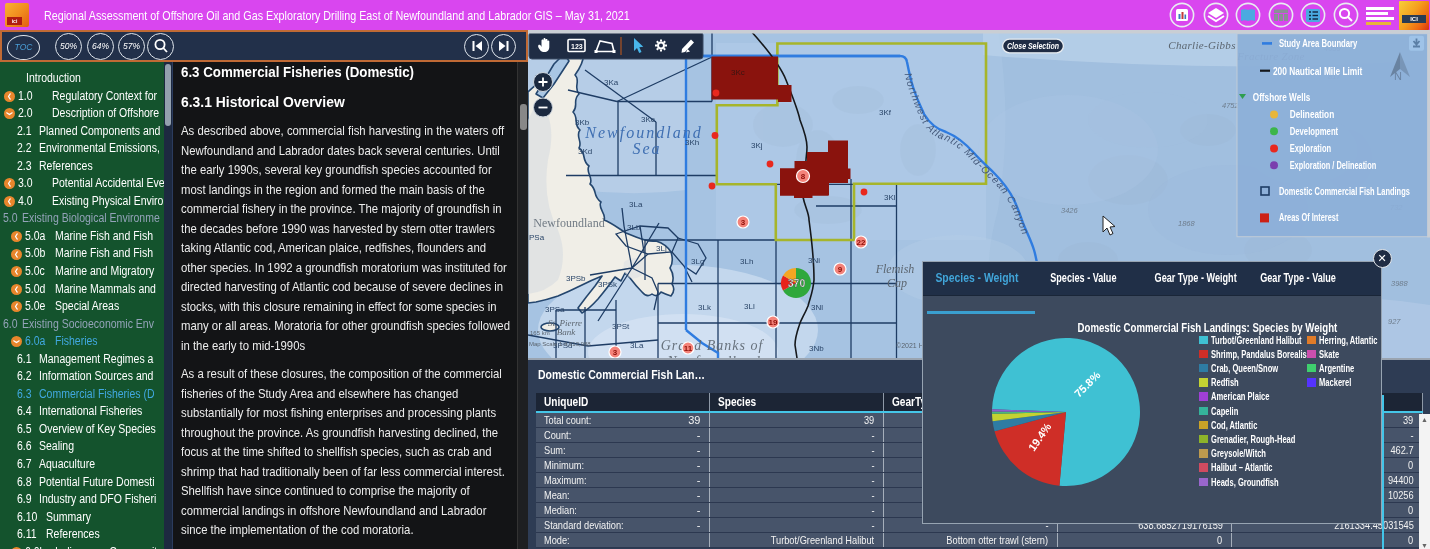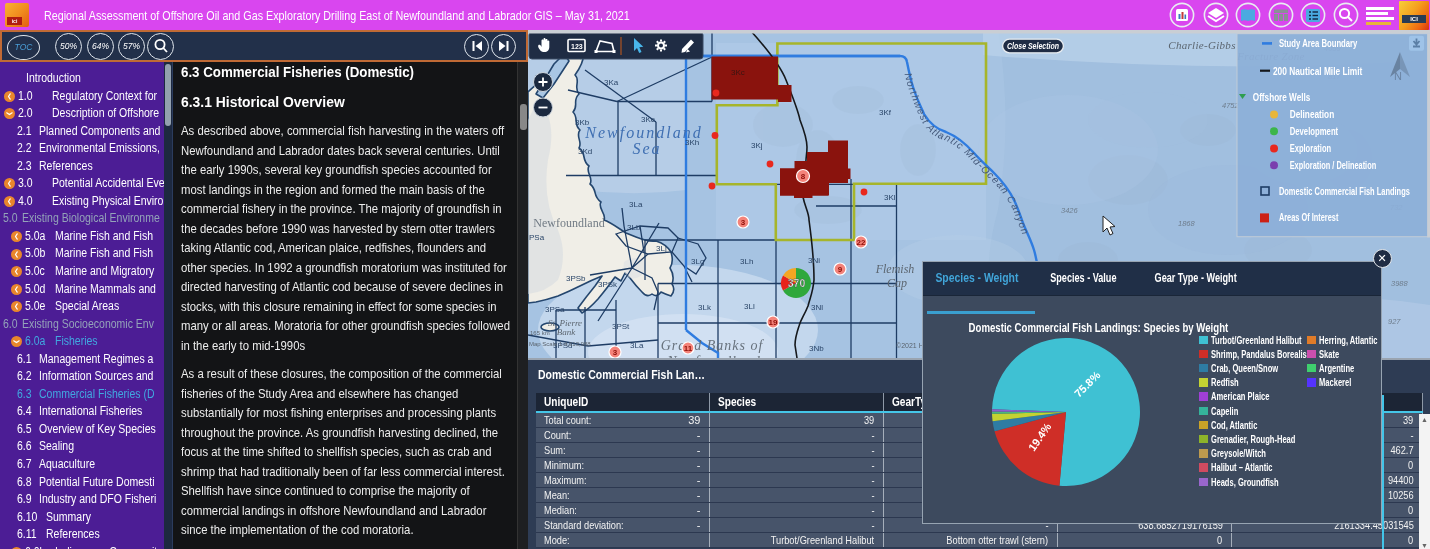--- a/index.html
+++ b/index.html
@@ -16,21 +16,21 @@
 #ham b{position:absolute;left:0;width:28px;height:3px;background:#fff}
 #icilogo{position:absolute;left:1399px;top:1px;width:30px;height:29px;background:linear-gradient(125deg,#f7cf3a 0%,#f59f1e 45%,#ef6c12 75%,#d8330e 100%);border-radius:1px}
 #icilogo i{position:absolute;left:3px;bottom:7px;width:24px;height:8px;background:#2a3c55;font-style:normal;color:#fff;font-size:6px;font-weight:bold;text-align:center;line-height:8px}
 
 #docbar{position:absolute;left:0;top:30px;width:528px;height:32px;background:#22304a;border:2px solid #c06a35}
 .ring{position:absolute;border:1.4px solid #dfe5ec;border-radius:50%;color:#fff;text-align:center}
 #docbar .pct{width:27px;height:27px;top:1px;font-size:8.5px;font-style:italic;line-height:25px}
 #cursec{position:absolute;left:190px;top:7px;width:260px;text-align:center;color:#fff;font-weight:bold;font-size:13px}
 #cursec .tc{transform:scaleX(.72)}
 
-#toc{position:absolute;left:0;top:62px;width:172px;height:487px;background:#4c1d95;overflow:hidden}
+#toc{position:absolute;left:0;top:62px;width:172px;height:487px;background:#14532d;overflow:hidden}
 #toc .row{position:relative;height:17.56px;line-height:17.56px;font-size:12.5px;color:#fff}
 #toc .n{position:absolute;font-size:12.5px}
 #toc .c{position:absolute;left:4px;top:3.2px;width:11px;height:11px;border-radius:50%;background:#e8862c;color:#fff;text-align:center}
 #toc .c i{position:absolute;left:0;top:0;width:11px;height:11px;font-style:normal;font-size:6px;line-height:11px;display:block}
 #toc .c.d i{transform:rotate(-90deg)}
 #toc .c2{left:11px}
 #toc .gray{color:#94a3b9}
 #toc .blue{color:#41a8e0}
 #tocsb{position:absolute;left:164px;top:62px;width:8px;height:487px;background:#1d2940}
 #tocsb b{position:absolute;left:1px;top:2px;width:6px;height:62px;background:#93a0ae;border-radius:3px}
@@ -58,21 +58,21 @@
 #graphs{position:absolute;left:922px;top:261px;width:460px;height:263px;background:#3d4a5e;border:1px solid #97a4b2}
 #gtitle{height:17px;background:#2e4156;border-bottom:1px solid #8494a6;color:#fff;font-weight:bold;font-size:13.5px;padding-left:13px;line-height:16px}
 #gtitle .t{transform:scaleX(.72)}
 #gtabs{height:34px;background:#202f47;display:flex;border-bottom:1px solid #1a2638}
 #gtabs div{flex:none;width:107px;text-align:center;line-height:32px;color:#fff;font-weight:bold;font-size:13px}
 #gtabs .tc{transform:scaleX(.7)}
 #gtabs div.on .tc{transform:scaleX(.8)}
 #ghead .tc{transform:scaleX(.74)}
 #gtabs div.on{color:#41a5d9}
 #gunder{position:absolute;left:4px;top:49px;width:108px;height:2.5px;background:#3a9fd0}
-#ghead{position:absolute;left:0;top:58px;width:460px;text-align:left;color:#fff;font-weight:bold;font-size:13px}
+#ghead{position:absolute;left:0;top:58px;width:460px;text-align:right;color:#fff;font-weight:bold;font-size:13px}
 #gclose{position:absolute;left:449.5px;top:-13px;width:19px;height:19px;border-radius:50%;background:#1f2c44;border:1.5px solid #e2e6ea;color:#fff;font-size:11px;text-align:center;line-height:17px}
 .lgi{position:absolute;height:14.2px;line-height:14.2px;color:#fff;font-size:10.5px;font-weight:bold}
 .lgi b{position:absolute;left:0;top:3px;width:8.5px;height:8.5px}
 .lgi span{margin-left:12px}
 .lgi .t{transform:scaleX(.72)}
 </style></head>
 <body>
 
 <div id="topbar">
  <div id="applogo">
@@ -699,20 +699,21 @@
       <div style="margin-top:2px">▲</div>
       <div style="position:absolute;bottom:2px;width:11px">▼</div>
     </div>
 </div>
 
 <div id="graphs">
  <div id="gtabs">
       <div class="on"><span class="tc">Species - Weight</span></div>
       <div><span class="tc">Species - Value</span></div>
       <div><span class="tc">Gear Type - Weight</span></div>
+      <div><span class="tc">Gear Type - Value</span></div>
     </div>
  <div id="gunder"></div>
  <div id="ghead"><span class="tc">Domestic Commercial Fish Landings: Species by Weight</span></div>
  <svg class="abs" style="left:63px;top:70px" width="160" height="160" viewBox="0 0 160 160">
   <path d="M80,80 L6.05,77.16 A74,74 0 1 1 73.45,153.71 Z" fill="#3fc1d3"></path>
   <path d="M80,80 L73.45,153.71 A74,74 0 0 1 8.55,99.25 Z" fill="#cf2e27"></path>
   <path d="M80,80 L8.55,99.25 A74,74 0 0 1 6.58,89.22 Z" fill="#2e7ca3"></path>
   <path d="M80,80 L6.58,89.22 A74,74 0 0 1 6.02,81.81 Z" fill="#c3d232"></path>
   <path d="M80,80 L6.02,81.81 A74,74 0 0 1 6.0,79.48 Z" fill="#49b97a"></path>
   <path d="M80,80 L6.0,79.48 A74,74 0 0 1 6.05,77.16 Z" fill="#8c5fd0"></path>

